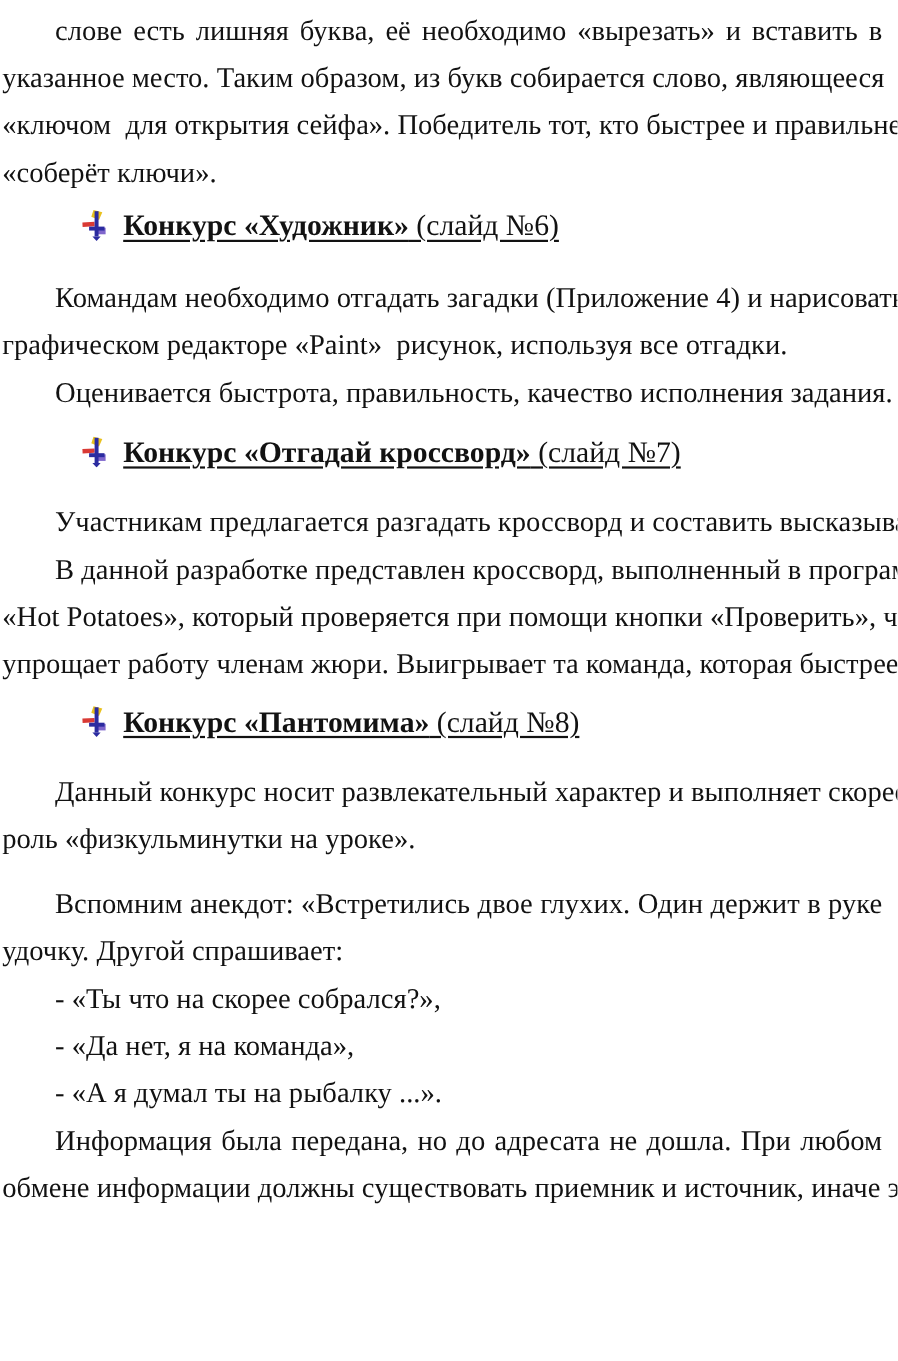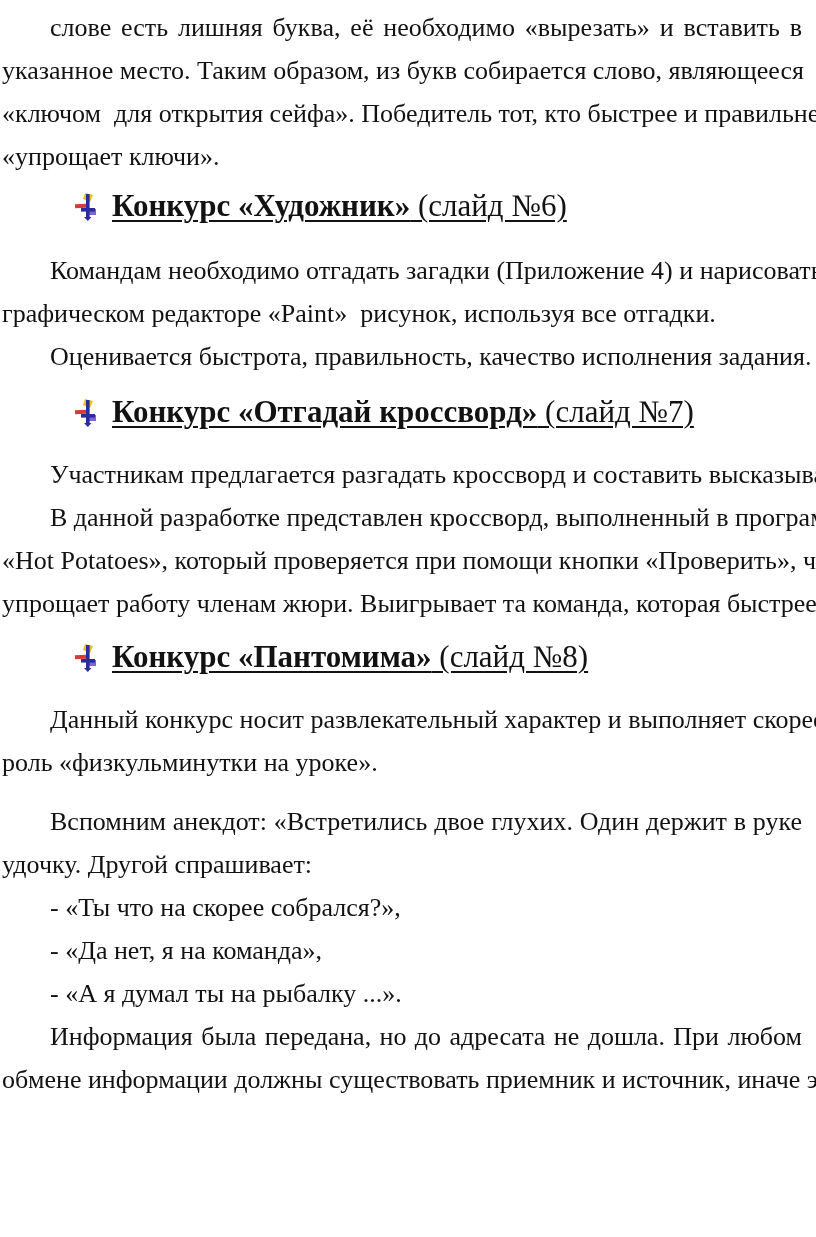--- a/index.html
+++ b/index.html
@@ -23,21 +23,21 @@
   .ln.left{
     text-align:left;
     text-align-last:left;
   }
   .indent{text-indent:48px;}
 
   .heading{
     margin:0;
     padding-left:72px;
     white-space:nowrap;
-    font-size:31px;
+    font-size:27px;
   }
   .h-text{
     text-decoration:underline;
     text-decoration-thickness:2px;
     text-underline-offset:4px;
   }
   .h-bold{font-weight:700;}
   .bullet-icon{
     display:inline-block;
     width:26px;height:29px;
@@ -55,21 +55,21 @@
 </style>
 </head>
 <body>
 
 <div class="page">
 
   <div class="para">
     <div class="ln indent">слове есть лишняя буква, её необходимо «вырезать» и вставить в</div>
     <div class="ln">указанное место. Таким образом, из букв собирается слово, являющееся</div>
     <div class="ln">«ключом&nbsp; для открытия сейфа». Победитель тот, кто быстрее и правильнее</div>
-    <div class="ln left">«упрощает ключи».</div>
+    <div class="ln left">«соберёт ключи».</div>
   </div>
 
   <div class="heading mt-h1">
     <svg class="bullet-icon" viewBox="0 0 26 29" xmlns="http://www.w3.org/2000/svg">
       <polygon points="11,1 19,3 16,10 9,7" fill="#e9c11d"></polygon>
       <rect x="1" y="12" width="11" height="4" fill="#d93a35" transform="rotate(-3 6 14)"></rect>
       <rect x="15" y="17" width="7" height="6" fill="#7f66cc"></rect>
       <rect x="12" y="2" width="3.6" height="23" fill="#2b2ba0"></rect>
       <rect x="7" y="16" width="14" height="3.6" fill="#2b2ba0"></rect>
       <polygon points="10,25 17.5,25 13.8,29" fill="#2b2ba0"></polygon>

